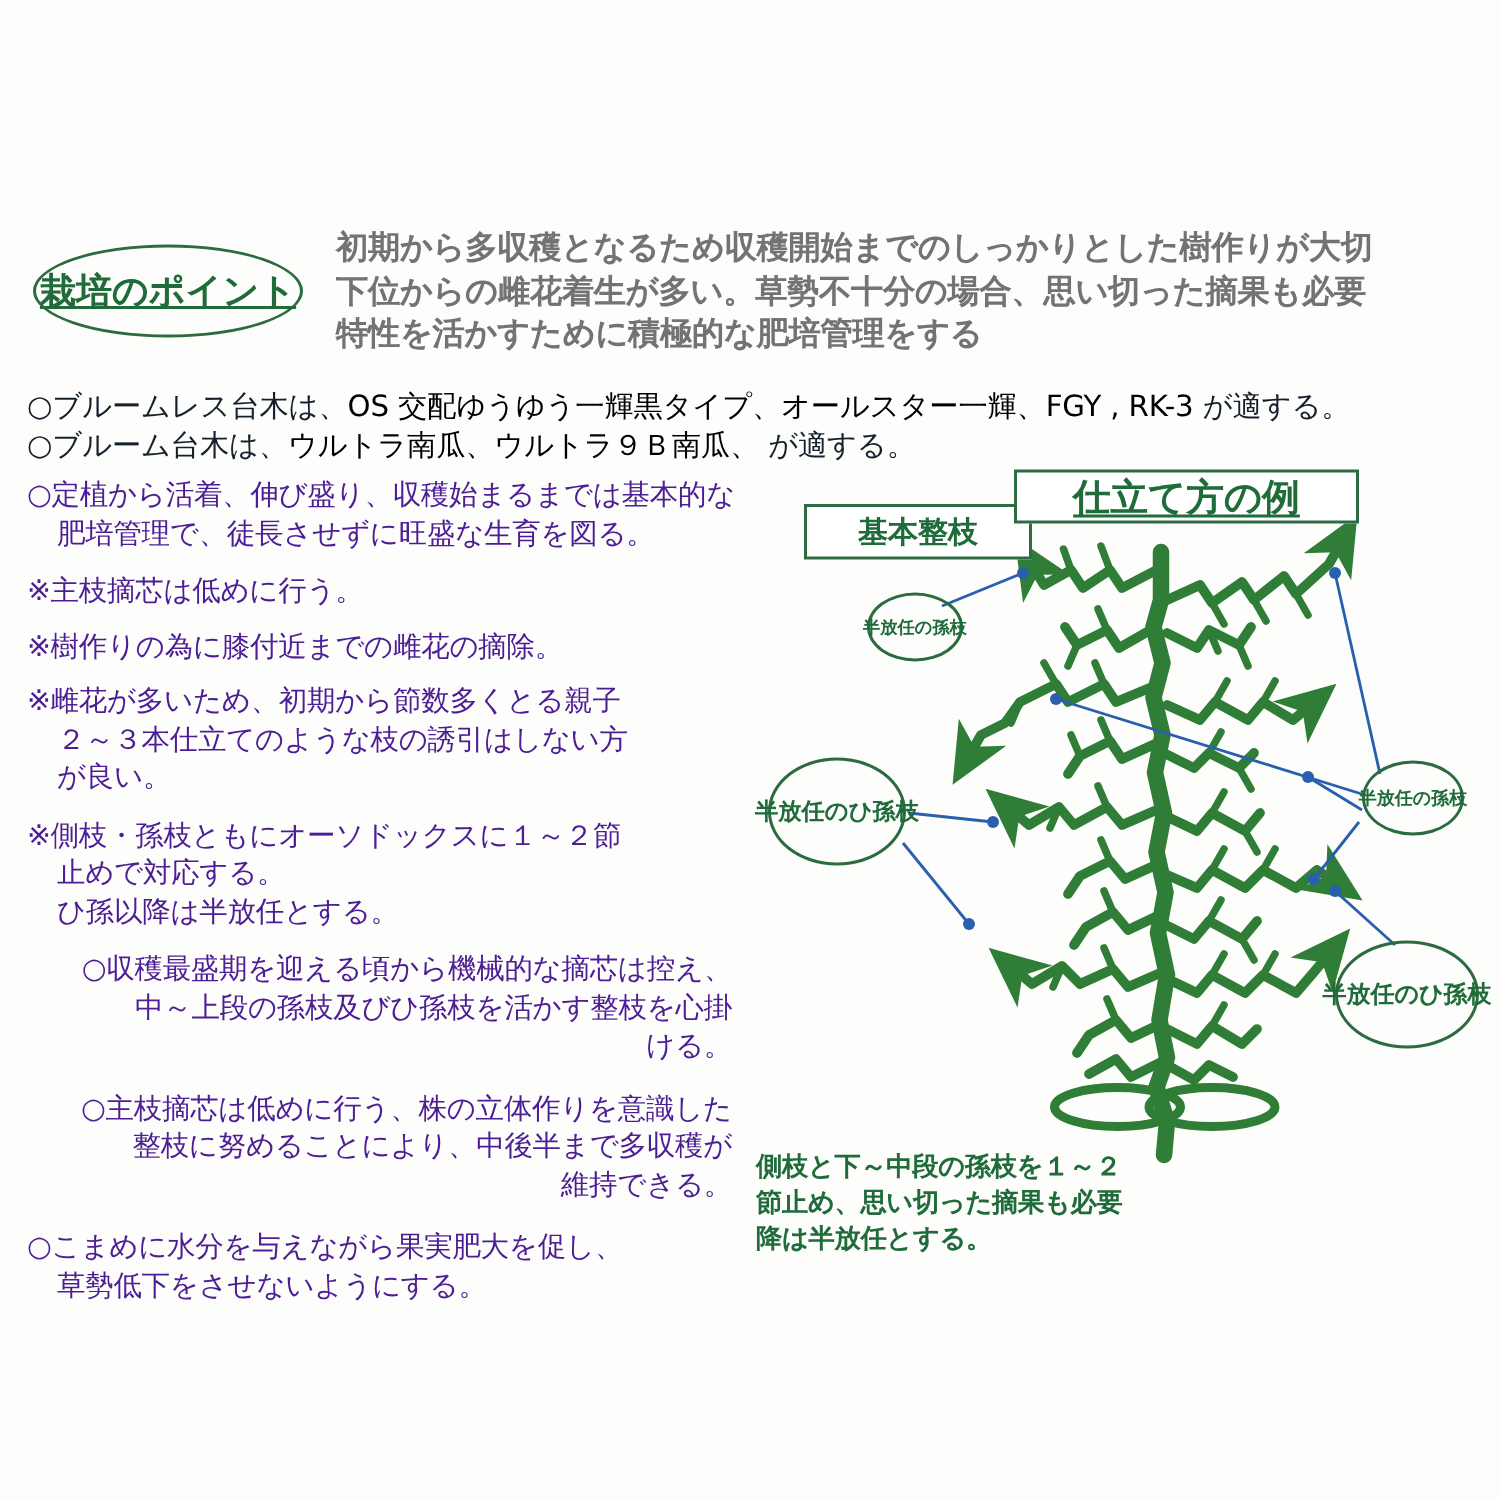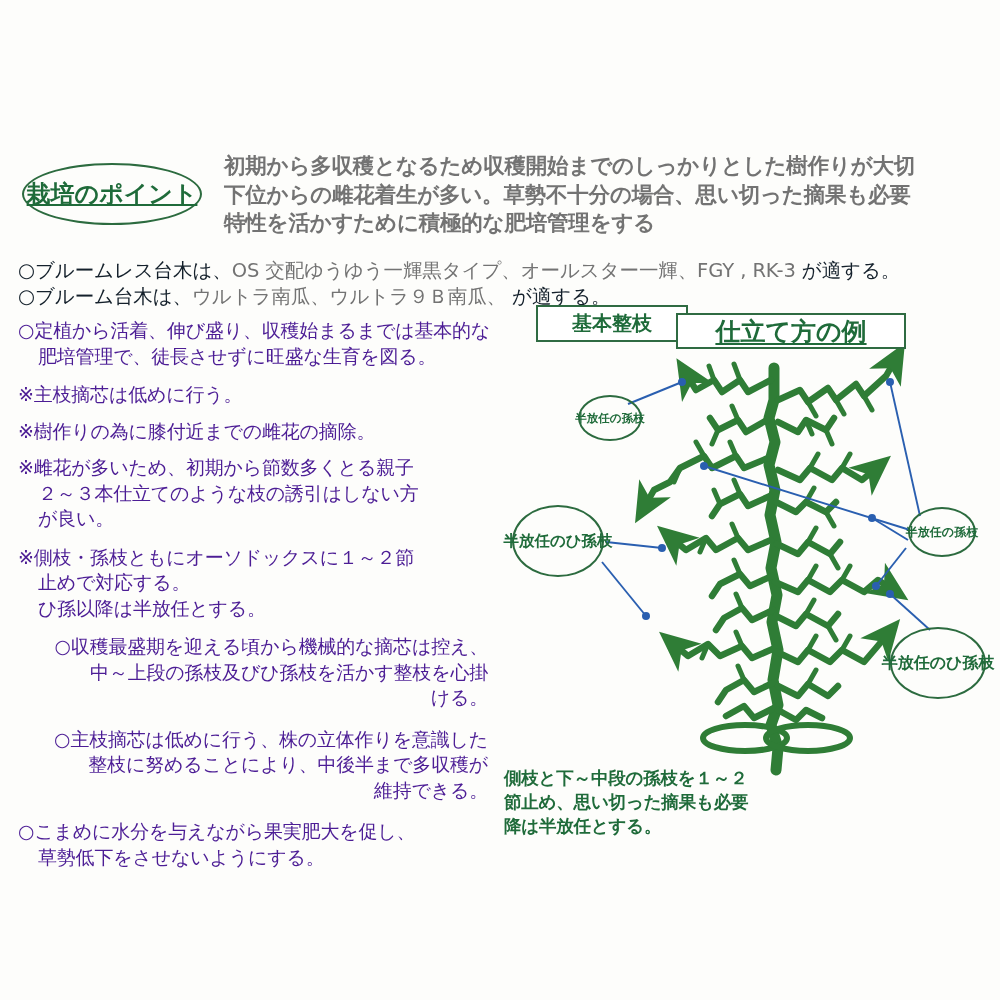--- a/index.html
+++ b/index.html
@@ -52,21 +52,21 @@
   
   .vline{
     position:absolute;
     font-family:"DejaVu Sans","Liberation Sans",sans-serif;
     font-size:19.5px;
     line-height:26px;
     white-space:nowrap;
     color:#14202b;
     letter-spacing:-0.1px;
   }
-  .vline .blue{color:#737373;margin-top:21px;}
+  .vline .blue{color:#000000;margin-top:21px;}
   #vline1{left:18px;top:258px;}
   #vline2{left:18px;top:284px;}
 
   
   #leftcol{
     position:absolute;left:18px;top:318px;width:470px;
   }
   .para{
     margin:0 0 13px 0;
     font-family:"DejaVu Sans","Liberation Sans",sans-serif;
@@ -88,21 +88,21 @@
     position:absolute;
     border:2px solid #2f6b42;
     background:#ffffff;
     display:flex;align-items:center;justify-content:center;
     box-sizing:border-box;
     font-family:"DejaVu Sans","Liberation Sans",sans-serif;
     font-weight:bold;
     color:#1f6b3a;
     white-space:nowrap;
   }
-  #box-kihon{left:46px;top:5px;width:152px;height:37px;font-size:20px;}
+  #box-kihon{left:46px;top:36px;width:152px;height:37px;font-size:20px;}
   #box-shitate{left:186px;top:13px;width:230px;height:36px;font-size:25px;}
   #box-shitate span{text-decoration:underline;text-underline-offset:3px;}
 
   .callout{
     position:absolute;
     border:2px solid #2c6b3f;
     border-radius:50%;
     box-sizing:border-box;
     display:flex;flex-direction:row;
     align-items:center;justify-content:center;

